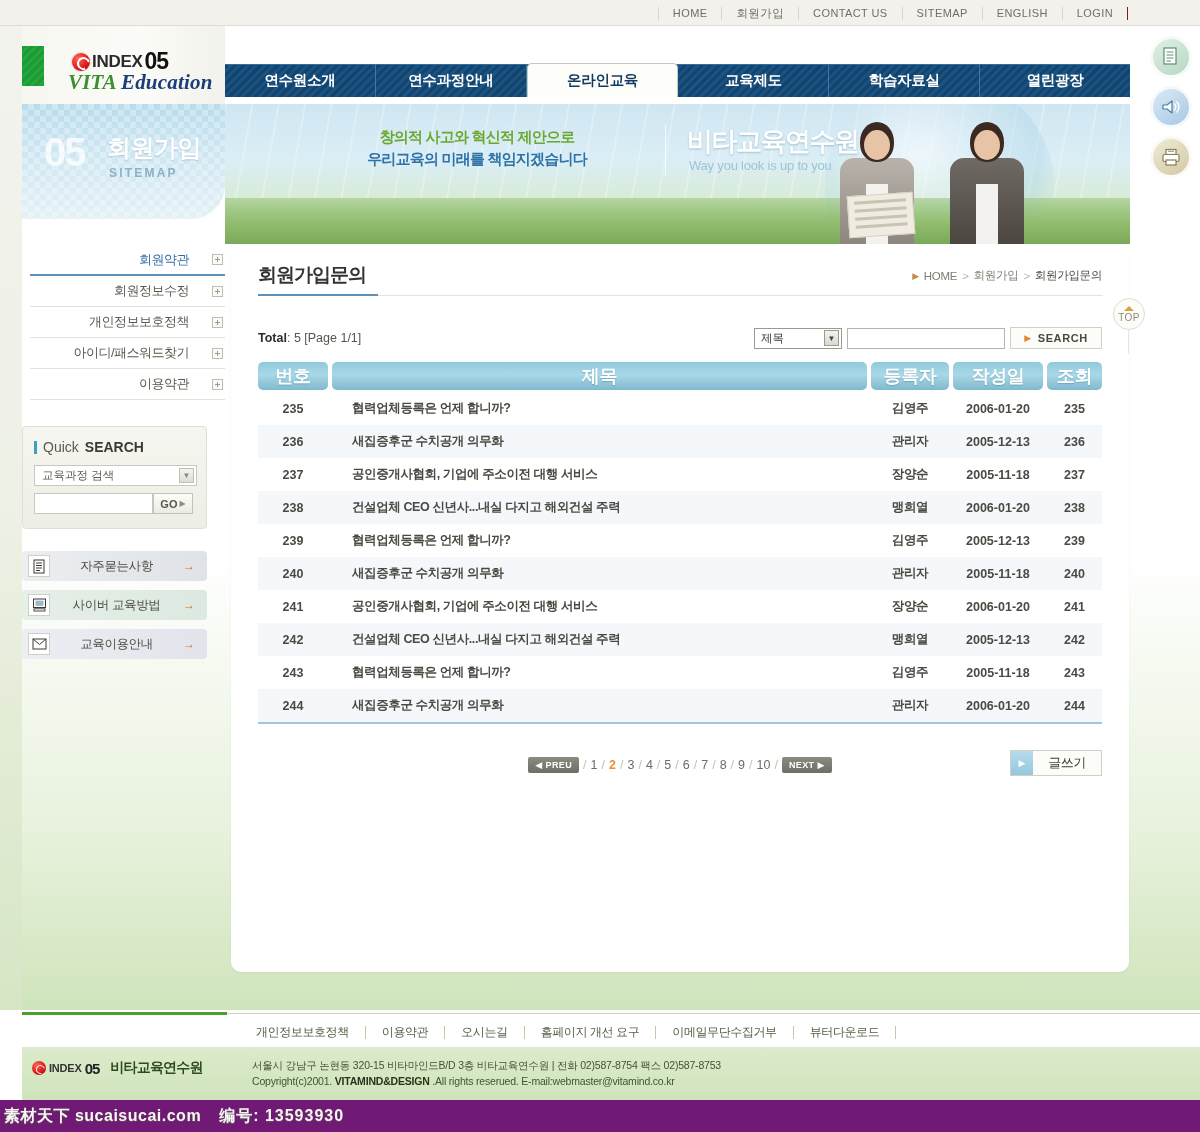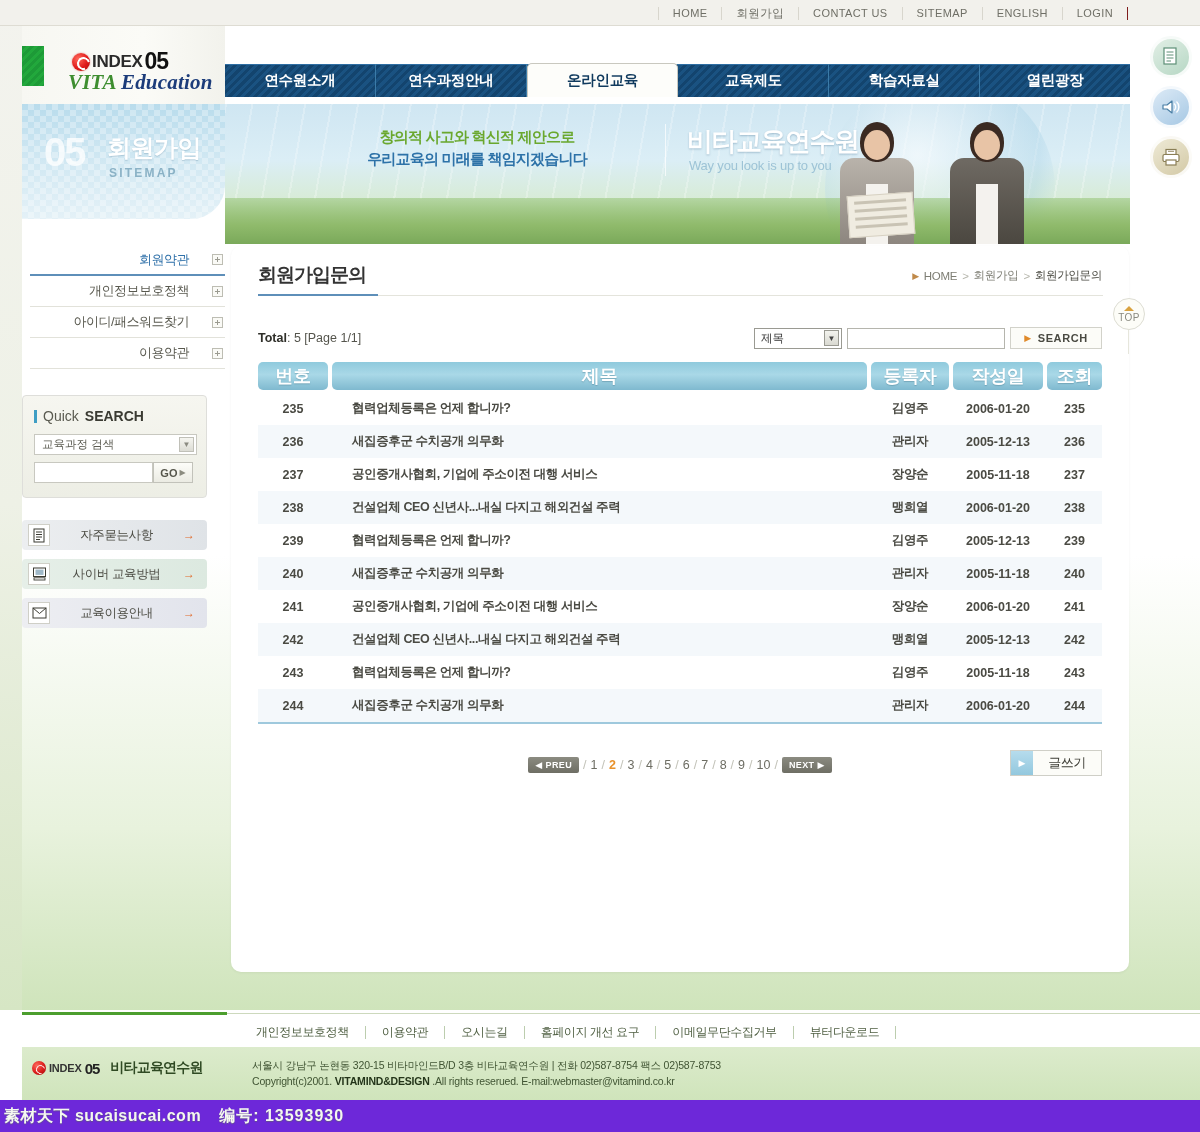--- a/index.html
+++ b/index.html
@@ -359,21 +359,21 @@
   }
   .fb-mark::after { content:""; position:absolute; left:3.5px; top:3.5px; width:7px;height:7px;border-radius:50%;border:1.5px solid #fff;border-right-color:transparent;transform:rotate(30deg);}
   .fb-index { font-size: 11px; font-weight: bold; color: #333; letter-spacing: -.2px;}
   .fb-05 { font-size: 15px; font-weight: bold; color: #222; letter-spacing:-1px; }
   .fb-name { font-size: 14px; font-weight: bold; color: #2f4a23; letter-spacing: -.8px; margin-left: 8px; }
   .fb-txt { position: absolute; left: 230px; top: 10px; font-size: 10.5px; color: #415534; line-height: 16px; letter-spacing: -.2px; }
   .fb-txt b { color: #24351a; }
 
   .watermark {
     position: absolute; left: 0; top: 1100px; width: 1200px; height: 32px;
-    background: #6d28d9; display: flex; align-items: center; z-index: 30;
+    background: #701a75; display: flex; align-items: center; z-index: 30;
   }
   .wm-txt { font-size: 16px; color: #f4f7f0; font-weight: bold; letter-spacing: .5px; margin-left: 4px; text-shadow: 0 1px 1px rgba(90,120,70,.5); }
   .wm-num { font-size: 16px; color: #f4f7f0; font-weight: bold; margin-left: 18px; letter-spacing: 1px; text-shadow: 0 1px 1px rgba(90,120,70,.5); }
 </style>
 </head>
 <body>
 
 <div id="page">
 
   <div class="bg-green"></div>
@@ -497,20 +497,24 @@
       <div class="kr">회원가입</div>
       <div class="en">SITEMAP</div>
     </div>
 
     <div class="side-menu">
       <div class="side-mi">
         <span class="lbl">회원약관</span>
         <span class="plus"></span>
       </div>
       <div class="side-mi">
+        <span class="lbl">회원정보수정</span>
+        <span class="plus"></span>
+      </div>
+      <div class="side-mi">
         <span class="lbl">개인정보보호정책</span>
         <span class="plus"></span>
       </div>
       <div class="side-mi">
         <span class="lbl">아이디/패스워드찾기</span>
         <span class="plus"></span>
       </div>
       <div class="side-mi">
         <span class="lbl">이용약관</span>
         <span class="plus"></span>

